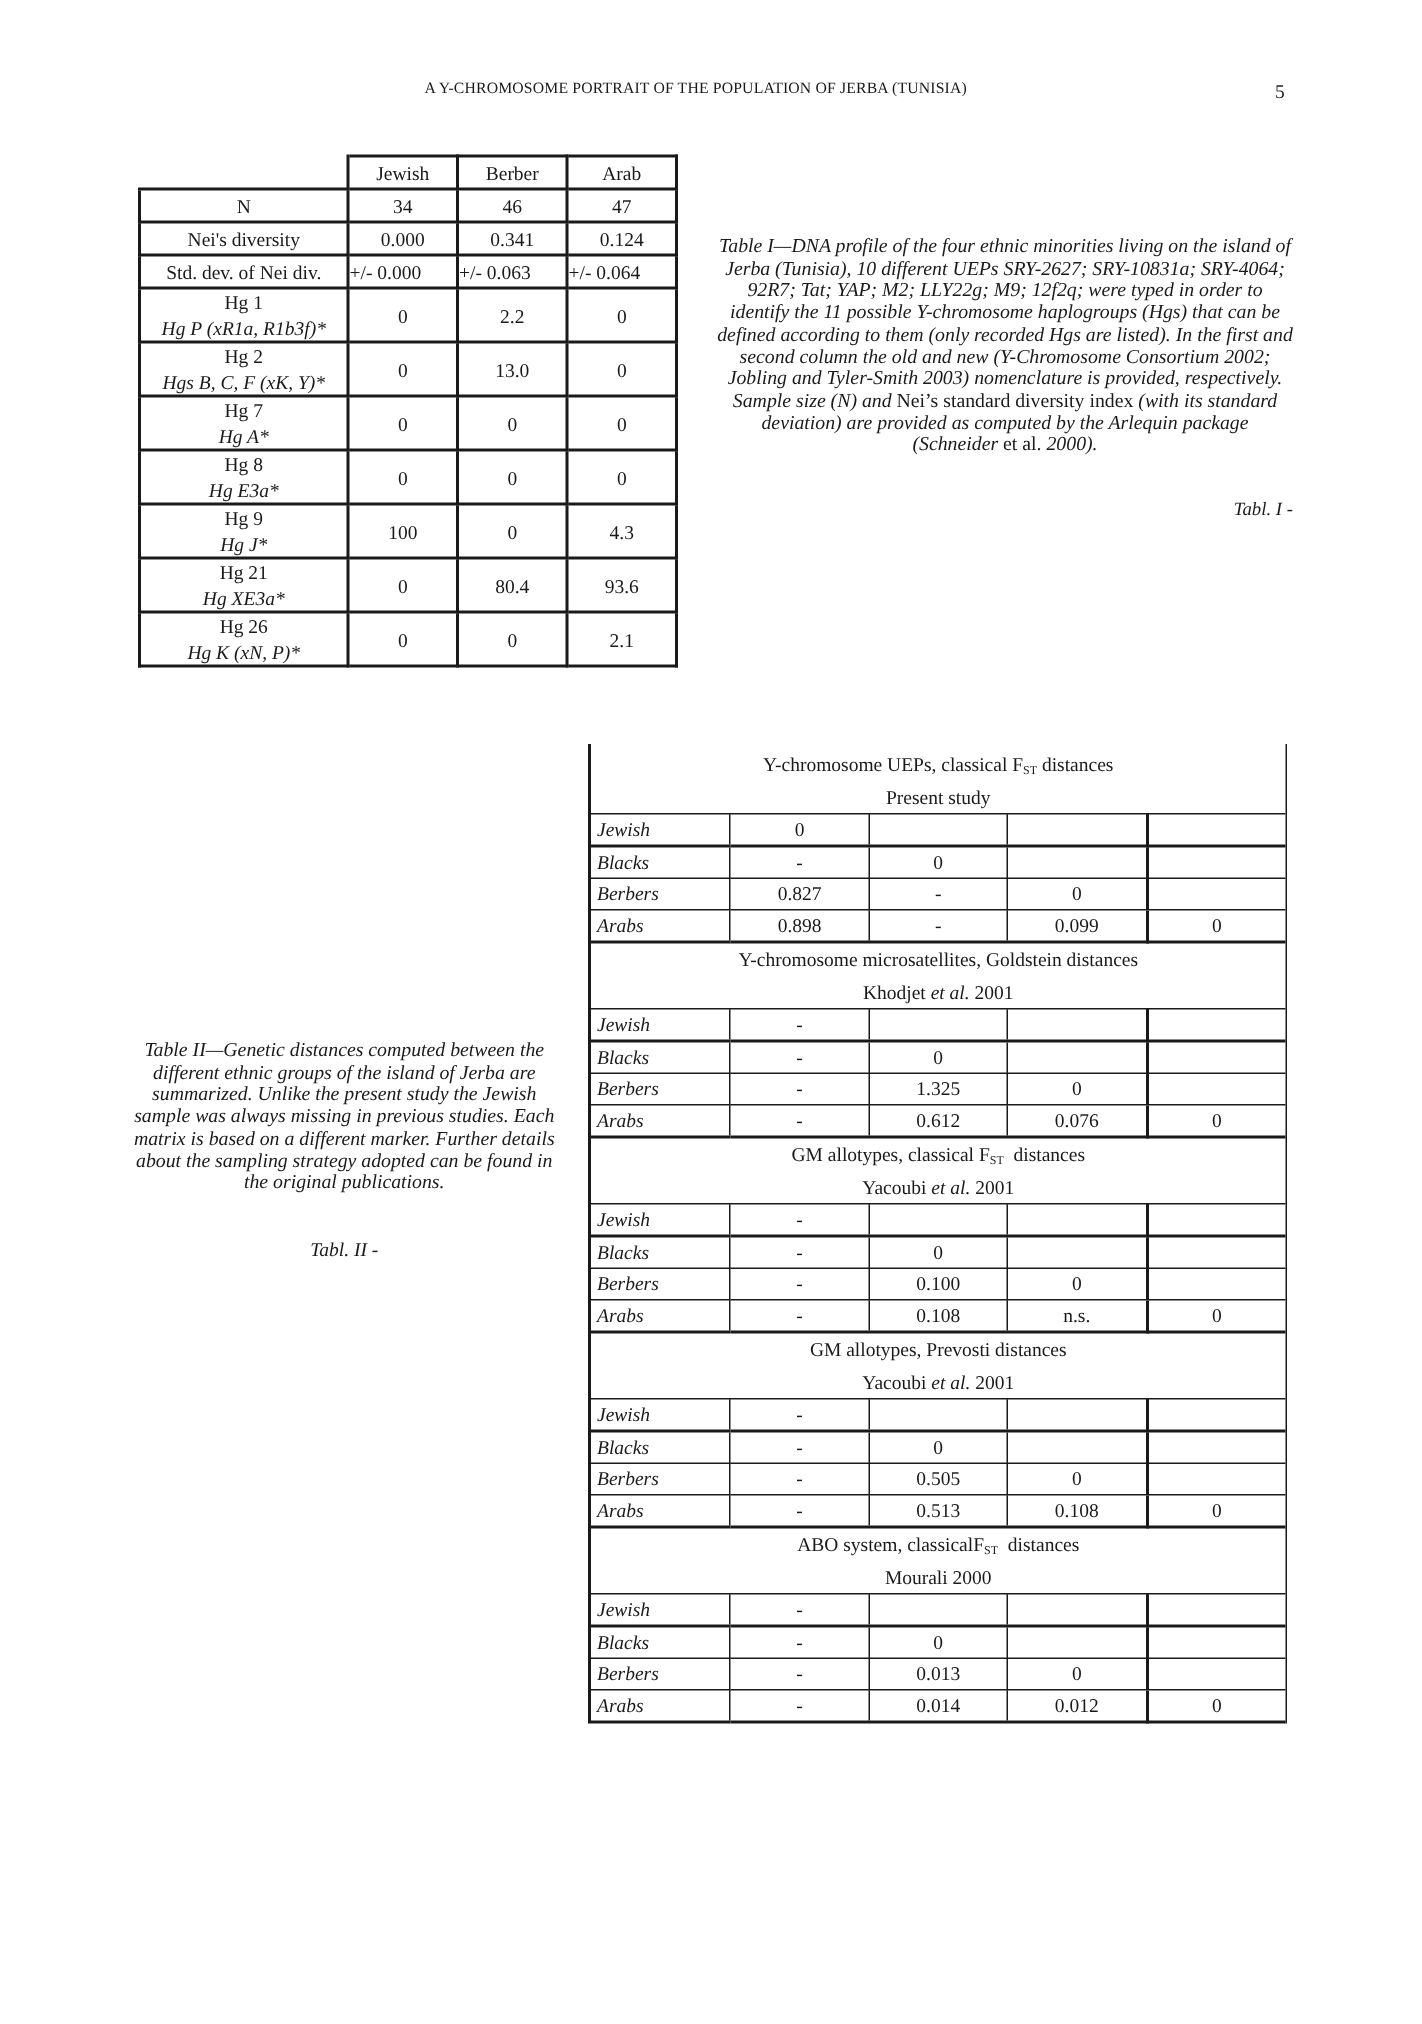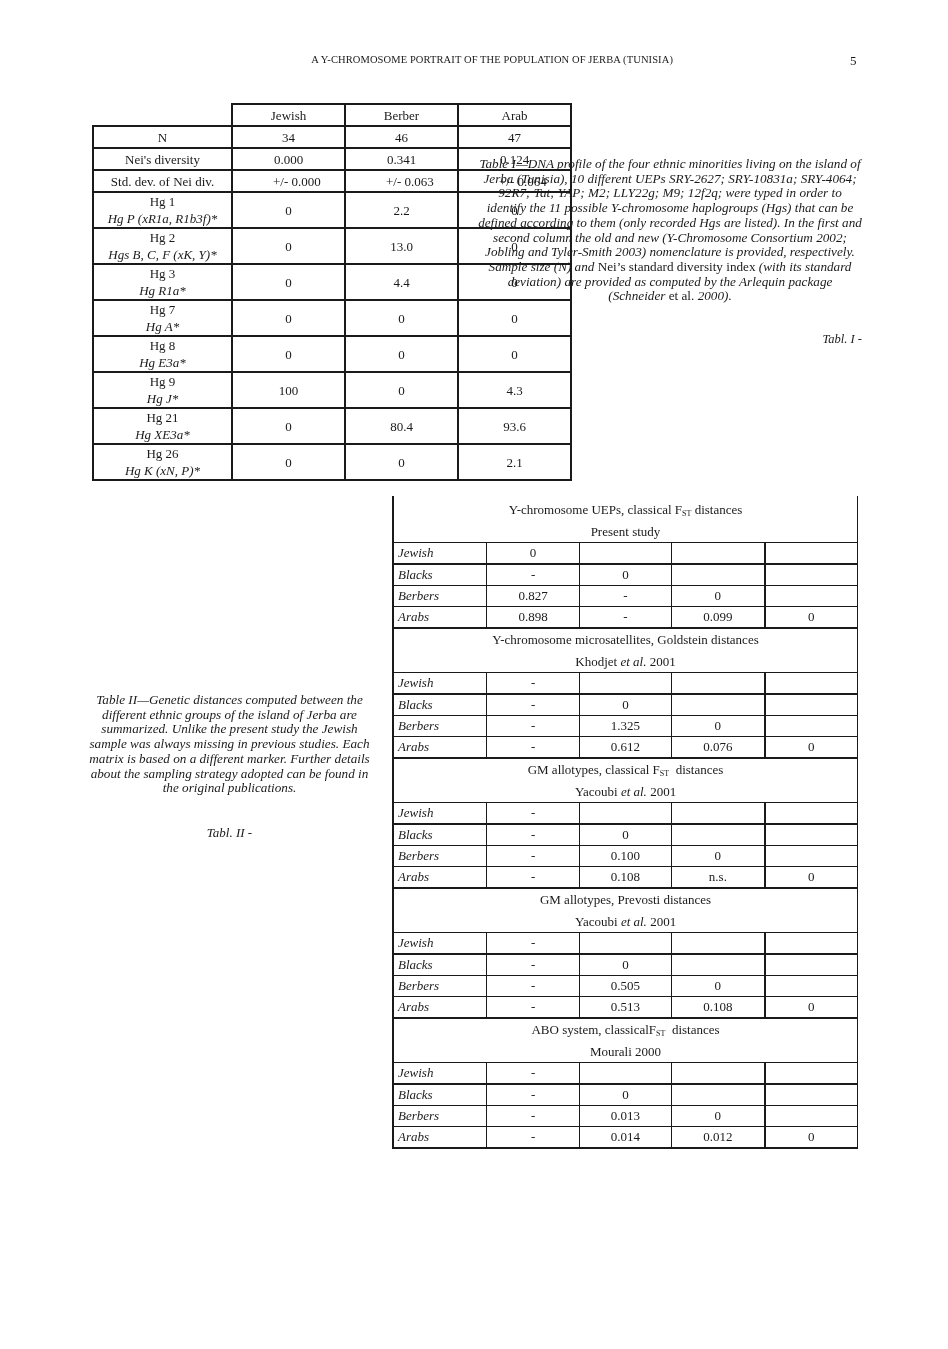--- a/index.html
+++ b/index.html
@@ -2,36 +2,36 @@
 <html><head>
 <meta charset="utf-8">
 <style>
   html, body { margin: 0; padding: 0; background: #ffffff; }
   body {
     width: 948px; height: 1349px; position: relative; overflow: hidden;
     font-family: "Liberation Serif", "DejaVu Serif", serif; color: #1a1a1a;
   }
   .running-head {
     position: absolute; top: 54px; left: 283px; width: 390px;
-    font-size: 10.5px; letter-spacing: 0.1px; text-align: right;
+    font-size: 10.5px; letter-spacing: 0.1px; text-align: left;
   }
   .page-number { position: absolute; top: 53px; left: 850px; font-size: 13px; }
 
   
   table.t1 {
     position: absolute; top: 103px; left: 92px;
     border-collapse: collapse; font-size: 13px;
   }
   table.t1 td {
     border: 2px solid #1a1a1a; text-align: center; padding: 0; line-height: 17px;
   }
   table.t1 td.blank { border-top: none; border-left: none; }
   table.t1 .c0 { width: 137px; }
   table.t1 .c1, table.t1 .c2, table.t1 .c3 { width: 71px; }
-  table.t1 .c-left { text-align: left; padding-left: 40px; }
+  table.t1 .c-left { text-align: left; }
   table.t1 tr.r-simple td { height: 20px; }
   table.t1 tr.r-hg td { height: 33px; }
   table.t1 .hg-new { font-style: italic; display: block; }
   table.t1 .hg-old { display: block; }
 
   .caption1 {
     position: absolute; top: 157px; left: 478px; width: 384px;
     font-size: 13.2px; font-style: italic; text-align: center; line-height: 14.7px;
   }
   .caption1 .upright { font-style: normal; }
@@ -117,29 +117,20 @@
         <td class="c0">
           <span class="hg-old">Hg 2</span>
           <span class="hg-new">Hgs B, C,  F (xK, Y)*</span>
         </td>
         <td class="c1">0</td>
         <td class="c2">13.0</td>
         <td class="c3">0</td>
       </tr>
       <tr class="r-hg">
         <td class="c0">
-          <span class="hg-old">Hg 3</span>
-          <span class="hg-new">Hg R1a*</span>
-        </td>
-        <td class="c1">0</td>
-        <td class="c2">4.4</td>
-        <td class="c3">0</td>
-      </tr>
-      <tr class="r-hg">
-        <td class="c0">
           <span class="hg-old">Hg 7</span>
           <span class="hg-new">Hg A*</span>
         </td>
         <td class="c1">0</td>
         <td class="c2">0</td>
         <td class="c3">0</td>
       </tr>
       <tr class="r-hg">
         <td class="c0">
           <span class="hg-old">Hg 8</span>

